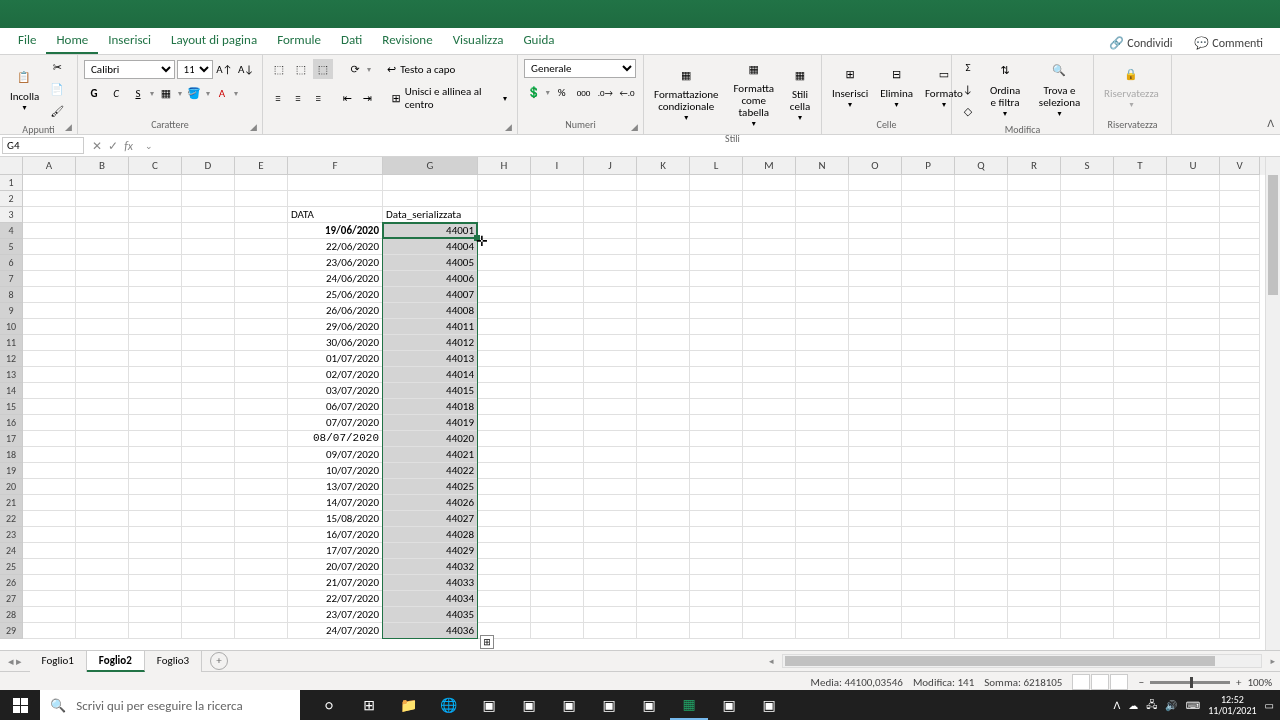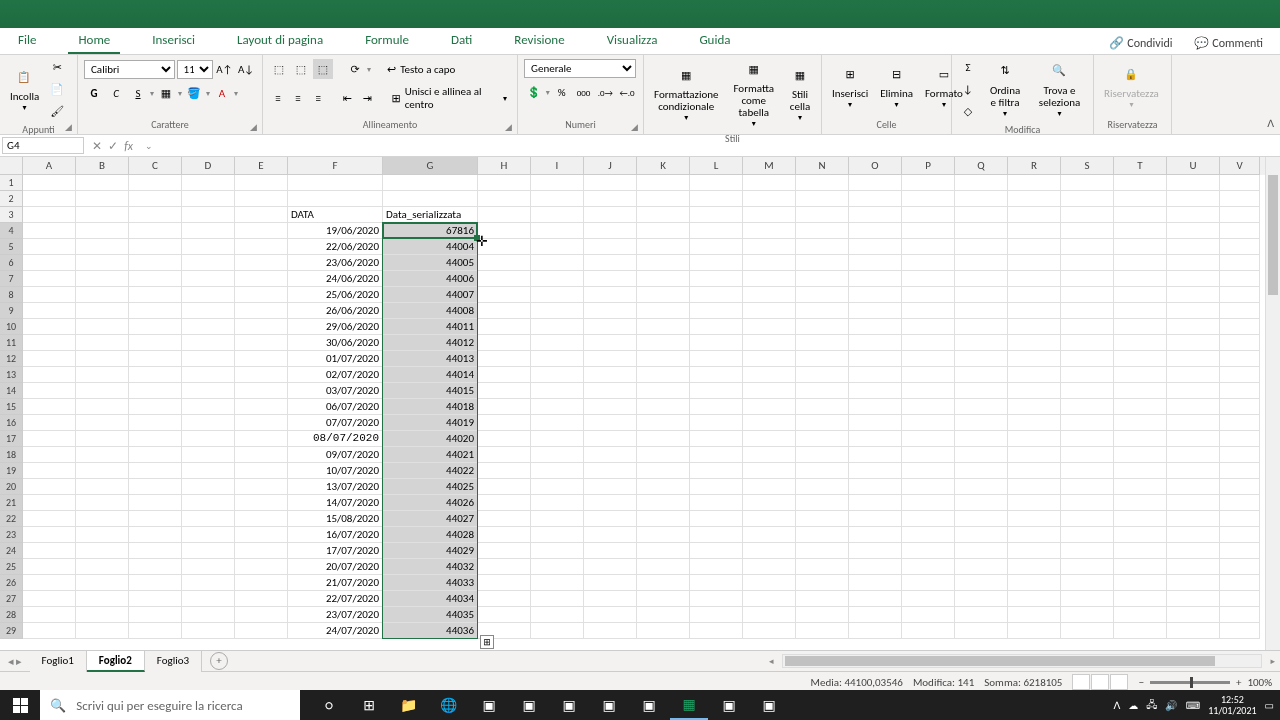--- a/index.html
+++ b/index.html
@@ -68,21 +68,21 @@
 .tray{margin-left:auto;display:flex;align-items:center;color:#fff;font-size:10px;gap:8px;padding-right:6px}
 .clock{text-align:center;line-height:1.1}
 .cursor-cross{position:absolute;z-index:20;pointer-events:none;font-size:14px;color:#000}
 </style>
 </head>
 <body>
 
 <div class="titlebar"></div>
 
 <div class="tabs">
-  <div id="tabs-host" style="display: flex; gap: 22px;">
+  <div id="tabs-host" style="display: flex;">
       <div class="tab">File</div>
       <div class="tab active">Home</div>
       <div class="tab">Inserisci</div>
       <div class="tab">Layout di pagina</div>
       <div class="tab">Formule</div>
       <div class="tab">Dati</div>
       <div class="tab">Revisione</div>
       <div class="tab">Visualizza</div>
       <div class="tab">Guida</div>
     </div>
@@ -151,21 +151,20 @@
         <span class="sbtn">≡</span>
         <span class="sbtn">≡</span>
         <span class="sbtn">≡</span>
         <span style="width:8px"></span>
         <span class="sbtn">⇤</span>
         <span class="sbtn">⇥</span>
         <span style="width:8px"></span>
         <span class="txt-btn">⊞ <span>Unisci e allinea al centro</span> <span style="font-size:8px">▾</span></span>
       </div>
     </div>
-    <div class="group-label">Allineamento</div>
     <span class="dlauncher">◢</span>
   </div>
 
   <div class="group" style="width:126px">
     <div class="grp-body" style="flex-direction:column;align-items:stretch;gap:4px;padding-top:2px">
       <select class="combo" style="width:112px"><option>Generale</option></select>
       <div class="small-row">
         <span class="sbtn">💲</span>
           <span style="font-size:8px;color:#888">▾</span>
         <span class="sbtn">%</span>
@@ -393,22 +392,22 @@
         <div class="cell" style="width: 53px;"></div>
         <div class="cell" style="width: 53px;"></div>
         <div class="cell" style="width: 40px;"></div>
       </div>
       <div class="row">
         <div class="cell" style="width: 53px;"></div>
         <div class="cell" style="width: 53px;"></div>
         <div class="cell" style="width: 53px;"></div>
         <div class="cell" style="width: 53px;"></div>
         <div class="cell" style="width: 53px;"></div>
-        <div class="cell right" style="width: 95px;">19/06/2020</div>
-        <div class="cell right selrange" style="width: 95px;">67816</div>
+        <div class="cell right" style="width: 95px; font-weight: bold;">19/06/2020</div>
+        <div class="cell right selrange" style="width: 95px;">44001</div>
         <div class="cell" style="width: 53px;"></div>
         <div class="cell" style="width: 53px;"></div>
         <div class="cell" style="width: 53px;"></div>
         <div class="cell" style="width: 53px;"></div>
         <div class="cell" style="width: 53px;"></div>
         <div class="cell" style="width: 53px;"></div>
         <div class="cell" style="width: 53px;"></div>
         <div class="cell" style="width: 53px;"></div>
         <div class="cell" style="width: 53px;"></div>
         <div class="cell" style="width: 53px;"></div>

